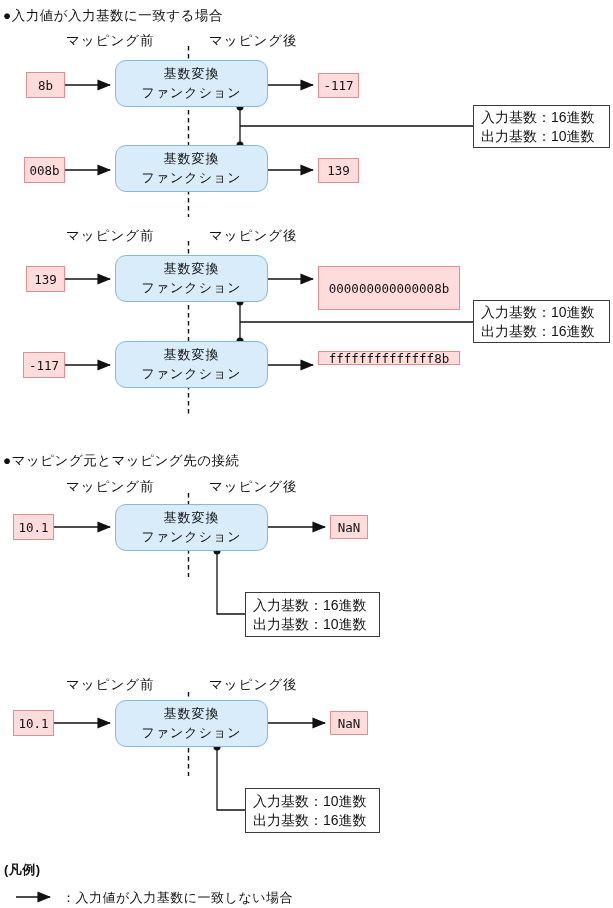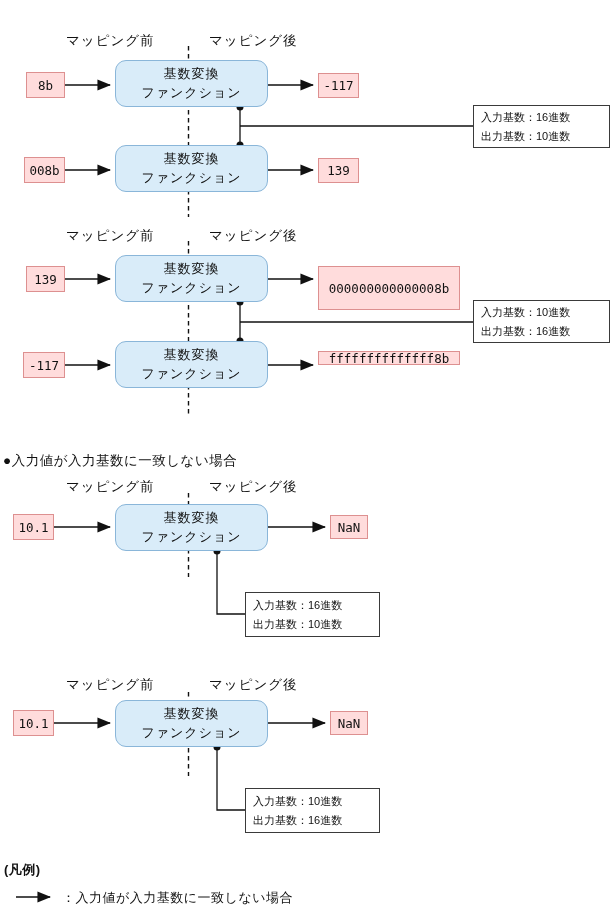--- a/index.html
+++ b/index.html
@@ -17,21 +17,21 @@
     border-radius:11px;font-size:13px;line-height:1.45;letter-spacing:1px;text-align:center;
   }
   .pink{
     box-sizing:border-box;display:flex;align-items:center;justify-content:center;
     border:1px solid var(--value-box-border,#dd9090);
     background:var(--value-box-fill,#ffdcdc);
     font-family:"DejaVu Sans Mono",monospace;font-size:12.5px;white-space:nowrap;
   }
   .note{
     box-sizing:border-box;border:1px solid #3a3a3a;background:#fff;
-    padding:10px 7px;font-size:11px;line-height:18.5px;white-space:nowrap;
+    padding:10px 7px;font-size:14px;line-height:18.5px;white-space:nowrap;
     display:flex;flex-direction:column;justify-content:center;
   }
   svg{position:absolute;left:0;top:0;}
   .legend-label{font-size:13px;letter-spacing:.5px;white-space:nowrap;}
 </style>
 </head>
 <body>
 
 <div id="canvas">
 
@@ -80,20 +80,21 @@
       <path d="M268,723 H325" marker-end="url(#ah)"></path>
       <path d="M217,747 V810 H245"></path>
       <circle cx="217" cy="747" r="3.5" fill="#111" stroke="none"></circle>
     </g>
 
     <g stroke="#111" stroke-width="1.3" fill="none">
       <path d="M16,897 H50" marker-end="url(#ah)"></path>
     </g>
   </svg>
 
+  <div class="abs heading" style="left:3px;top:7px;">●入力値が入力基数に一致する場合</div>
 
   <div class="abs collabel" style="left:66px;top:32px;">マッピング前</div>
   <div class="abs collabel" style="left:209px;top:32px;">マッピング後</div>
 
   <div class="abs func" style="left:115px;top:60px;width:153px;height:47px;">
     <span>基数変換</span>
     <span>ファンクション</span>
   </div>
   <div class="abs pink" style="left:26px;top:72px;width:39px;height:26px;">8b</div>
   <div class="abs pink" style="left:318px;top:73px;width:41px;height:25px;">-117</div>
@@ -125,21 +126,21 @@
     <span>ファンクション</span>
   </div>
   <div class="abs pink" style="left:23px;top:352px;width:42px;height:26px;">-117</div>
   <div class="abs pink" style="left:318px;top:351px;width:142px;height:14px;">ffffffffffffff8b</div>
 
   <div class="abs note" style="left:473px;top:300px;width:137px;height:43px;">
     <span>入力基数：10進数</span>
     <span>出力基数：16進数</span>
   </div>
 
-  <div class="abs heading" style="left:3px;top:452px;">●入力値が入力基数に一致しない場合</div>
+  <div class="abs heading" style="left:3px;top:452px;">●マッピング元とマッピング先の接続</div>
 
   <div class="abs collabel" style="left:66px;top:478px;">マッピング前</div>
   <div class="abs collabel" style="left:209px;top:478px;">マッピング後</div>
 
   <div class="abs func" style="left:115px;top:504px;width:153px;height:47px;">
     <span>基数変換</span>
     <span>ファンクション</span>
   </div>
   <div class="abs pink" style="left:13px;top:514px;width:41px;height:26px;">10.1</div>
   <div class="abs pink" style="left:330px;top:515px;width:38px;height:24px;">NaN</div>

